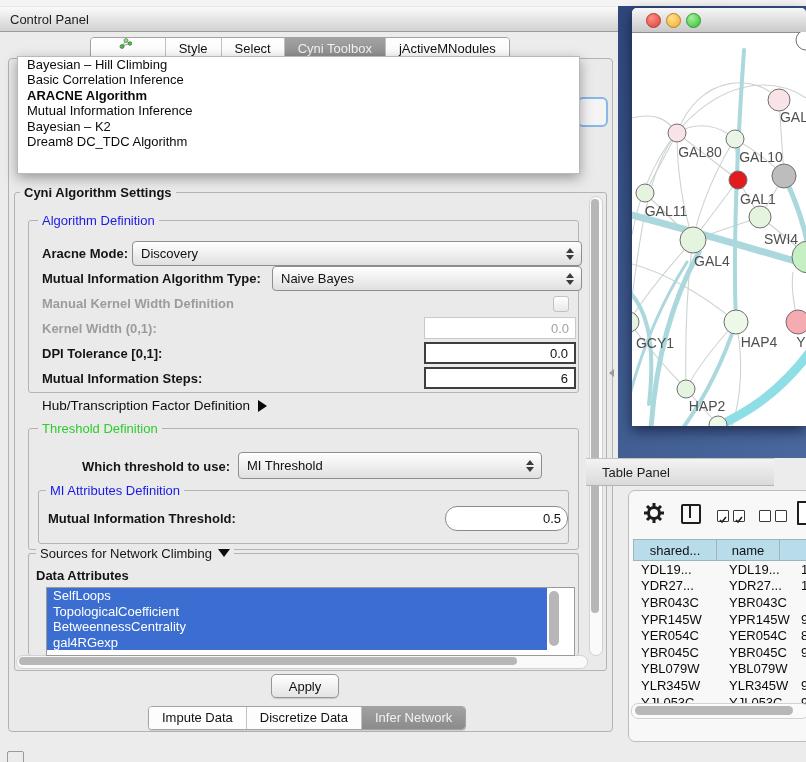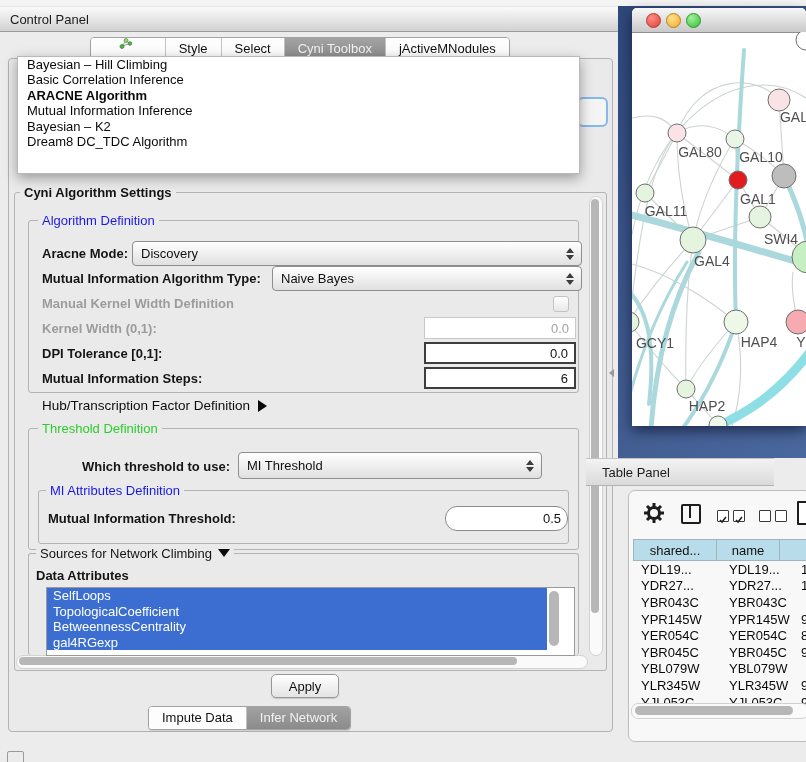--- a/index.html
+++ b/index.html
@@ -264,20 +264,23 @@
     <div class="attr-item" style="background: rgb(59, 110, 208); width: 494px;">BetweennessCentrality</div>
     <div class="attr-item" style="background: rgb(59, 110, 208); width: 494px;">gal4RGexp</div>
   </div>
 <div class="abs sb-thumb" style="left:549px;top:591px;width:10px;height:55px;"></div>
 
 <div class="abs" id="apply-btn">Apply</div>
 
 <div class="abs tab-bar" id="bottom-tab-bar">
     <div class="tab">
       <span>Impute Data</span>
+    </div>
+    <div class="tab">
+      <span>Discretize Data</span>
     </div>
     <div class="tab sel">
       <span>Infer Network</span>
     </div>
   </div>
 
 <div class="abs" id="bottom-mini-icon"></div>
 
 <div class="abs" id="desktop-blue"></div>
 

